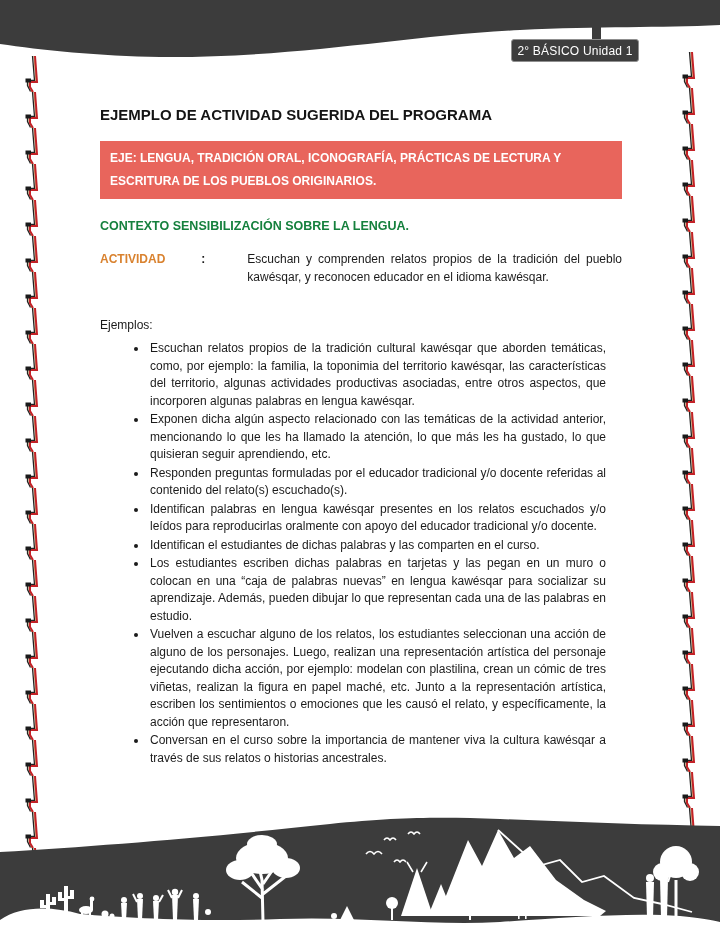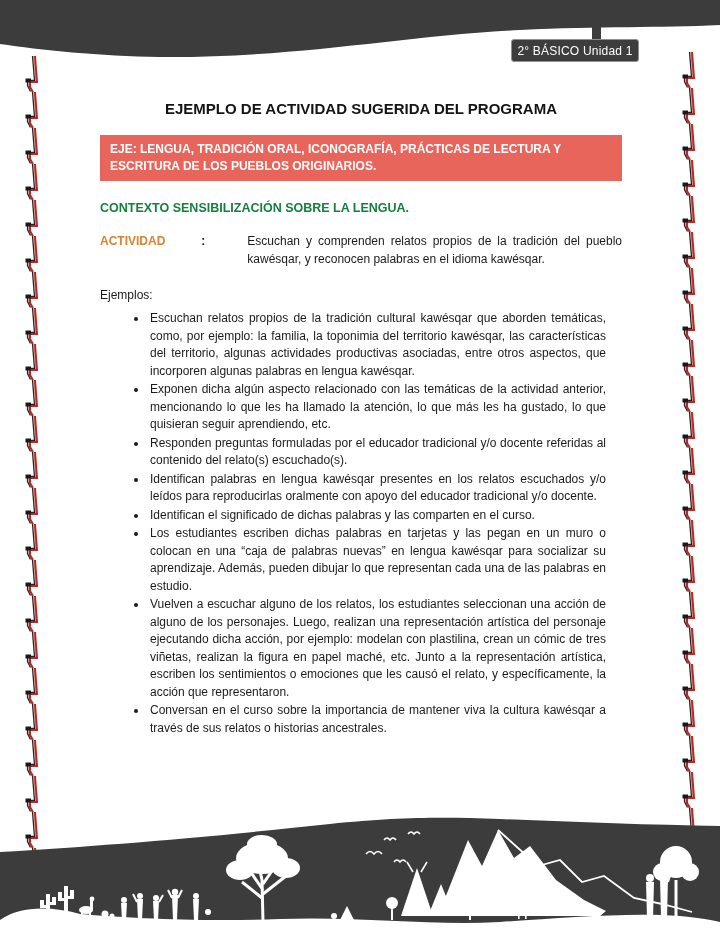--- a/index.html
+++ b/index.html
@@ -14,29 +14,29 @@
       background:#3d3d3d;border:1px solid #8f8f8f;border-radius:3px;
       color:#ffffff;font-size:12px;display:flex;align-items:center;justify-content:center;
       letter-spacing:.2px;}
 
   
   .border-left{position:absolute;left:24px;top:56px;width:18px;height:796px;}
   .border-right{position:absolute;left:681px;top:52px;width:18px;height:774px;}
 
   
   .content{position:absolute;left:100px;top:100px;width:522px;}
-  .doc-title{text-align:center;font-weight:bold;font-size:15px;color:#141414;margin:0 0 0 0;}
+  .doc-title{text-align:left;font-weight:bold;font-size:15px;color:#141414;margin:6px 0 0 0;}
   .eje-banner{margin-top:18px;background:#e8655c;color:#ffffff;font-weight:bold;
-      font-size:12px;line-height:17px;padding:6px 10px;}
+      font-size:12px;line-height:23px;padding:6px 10px;}
   .context-heading{margin-top:20px;color:#15803d;font-weight:bold;font-size:12.5px;}
   .activity-row{margin-top:18px;display:flex;font-size:12px;line-height:17.5px;gap:36px;}
   .activity-label{color:#d9822f;font-weight:bold;white-space:nowrap;}
   .activity-colon{font-weight:bold;color:#1b1b1b;margin-right:6px;}
   .activity-text{flex:1;text-align:justify;}
-  .examples-label{margin-top:20px;font-size:12px;}
+  .examples-label{margin-top:32px;font-size:12px;}
   ul.bullets{margin:8px 16px 0 0;padding-left:48px;font-size:12px;line-height:17.5px;}
   ul.bullets li{text-align:justify;margin-bottom:1px;padding-left:2px;}
 
   
   .footer-art{position:absolute;left:0;bottom:0;width:720px;height:122px;}
 </style>
 </head>
 <body>
 
 <div class="page">
@@ -74,31 +74,31 @@
   <div class="content">
     <h1 class="doc-title">EJEMPLO DE ACTIVIDAD SUGERIDA DEL PROGRAMA</h1>
 
     <div class="eje-banner">EJE: LENGUA, TRADICIÓN ORAL, ICONOGRAFÍA, PRÁCTICAS DE LECTURA Y ESCRITURA DE LOS PUEBLOS ORIGINARIOS.</div>
 
     <div class="context-heading">CONTEXTO SENSIBILIZACIÓN SOBRE LA LENGUA.</div>
 
     <div class="activity-row">
       <span class="activity-label">ACTIVIDAD</span>
         <span class="activity-colon">:</span>
-      <span class="activity-text">Escuchan y comprenden relatos propios de la tradición del pueblo kawésqar, y reconocen palabras en el idioma kawésqar.</span>
+      <span class="activity-text">Escuchan y comprenden relatos propios de la tradición del pueblo kawésqar, y reconocen educador en el idioma kawésqar.</span>
     </div>
 
     <div class="examples-label">Ejemplos:</div>
 
     <ul class="bullets">
       <li>Escuchan relatos propios de la tradición cultural kawésqar que aborden temáticas, como, por ejemplo: la familia, la toponimia del territorio kawésqar, las características del territorio, algunas actividades productivas asociadas, entre otros aspectos, que incorporen algunas palabras en lengua kawésqar.</li>
       <li>Exponen dicha algún aspecto relacionado con las temáticas de la actividad anterior, mencionando lo que les ha llamado la atención, lo que más les ha gustado, lo que quisieran seguir aprendiendo, etc.</li>
       <li>Responden preguntas formuladas por el educador tradicional y/o docente referidas al contenido del relato(s) escuchado(s).</li>
       <li>Identifican palabras en lengua kawésqar presentes en los relatos escuchados y/o leídos para reproducirlas oralmente con apoyo del educador tradicional y/o docente.</li>
-      <li>Identifican el significado de dichas palabras y las comparten en el curso.</li>
+      <li>Identifican el estudiantes de dichas palabras y las comparten en el curso.</li>
       <li>Los estudiantes escriben dichas palabras en tarjetas y las pegan en un muro o colocan en una “caja de palabras nuevas” en lengua kawésqar para socializar su aprendizaje. Además, pueden dibujar lo que representan cada una de las palabras en estudio.</li>
       <li>Vuelven a escuchar alguno de los relatos, los estudiantes seleccionan una acción de alguno de los personajes. Luego, realizan una representación artística del personaje ejecutando dicha acción, por ejemplo: modelan con plastilina, crean un cómic de tres viñetas, realizan la figura en papel maché, etc. Junto a la representación artística, escriben los sentimientos o emociones que les causó el relato, y específicamente, la acción que representaron.</li>
       <li>Conversan en el curso sobre la importancia de mantener viva la cultura kawésqar a través de sus relatos o historias ancestrales.</li>
     </ul>
   </div>
 
   <svg class="footer-art" viewBox="0 0 720 122" preserveAspectRatio="none" aria-hidden="true">
 
     <path d="M0,42 C100,36 200,28 330,14 C400,7 440,7 500,9 C570,12 650,15 720,16 L720,122 L0,122 Z" fill="#3c3c3c"></path>
 

